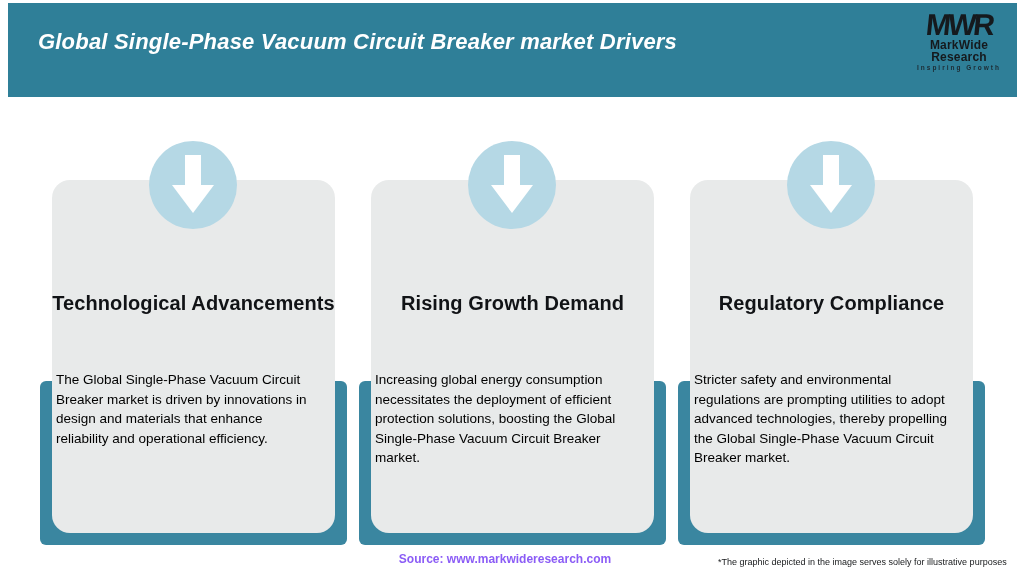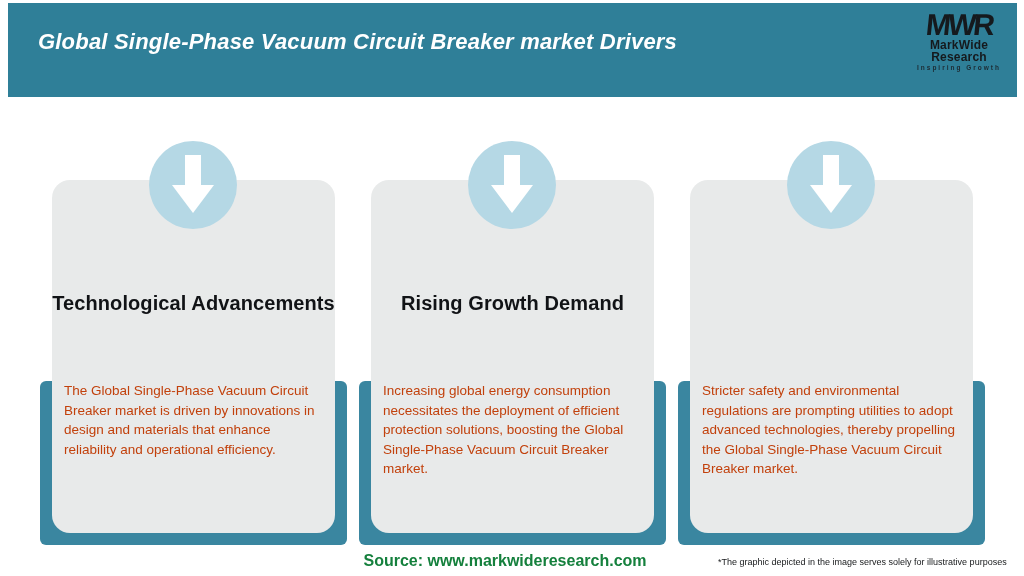--- a/index.html
+++ b/index.html
@@ -49,34 +49,34 @@
   .card {
     position: absolute; left: 12px; top: 39px; width: 283px; height: 353px;
     background: #e8eaea; border-radius: 18px; z-index: 1;
   }
   .card-title {
     position: absolute; left: 0; top: 112px; width: 100%;
     text-align: center; font-size: 20px; font-weight: bold; color: #111316;
     letter-spacing: 0.1px;
   }
   .card-body {
-    position: absolute; left: 12px; top: 190px; width: 260px;
-    font-size: 13.5px; line-height: 19.5px; color: #c2410c; margin-top: 11px;
+    position: absolute; left: 4px; top: 190px; width: 260px;
+    font-size: 13.5px; line-height: 19.5px; color: #000000;
   }
   .circle {
     position: absolute; left: 109px; top: 0; width: 88px; height: 88px;
     border-radius: 50%; background: #b5d8e5; z-index: 2;
     display: flex; align-items: center; justify-content: center;
   }
   .arrow-svg { width: 42px; height: 60px; display: block; }
 
   
   .footer-source {
     position: absolute; left: 330px; top: 552px; width: 350px;
-    text-align: center; font-size: 16px; font-weight: bold; color: #15803d;
+    text-align: center; font-size: 12px; font-weight: bold; color: #8b5cf6;
   }
   .footer-disclaimer {
     position: absolute; left: 718px; top: 557px; width: 300px;
     text-align: left; font-size: 9px; color: #17191b;
   }
 </style>
 </head>
 <body>
 
 <div class="page">
@@ -112,20 +112,21 @@
     <div class="circle">
       <svg class="arrow-svg" viewBox="0 0 42 60" xmlns="http://www.w3.org/2000/svg">
         <polygon points="13,0 29,0 29,30 42,30 21,58 0,30 13,30" fill="#ffffff"></polygon>
       </svg>
     </div>
   </div>
 
   <div class="card-group g3">
     <div class="teal-frame"></div>
     <div class="card">
+      <div class="card-title">Regulatory Compliance</div>
       <div class="card-body">Stricter safety and environmental regulations are prompting utilities to adopt advanced technologies, thereby propelling the Global Single-Phase Vacuum Circuit Breaker market.</div>
     </div>
     <div class="circle">
       <svg class="arrow-svg" viewBox="0 0 42 60" xmlns="http://www.w3.org/2000/svg">
         <polygon points="13,0 29,0 29,30 42,30 21,58 0,30 13,30" fill="#ffffff"></polygon>
       </svg>
     </div>
   </div>
 
   <div class="footer-source">Source: www.markwideresearch.com</div>

